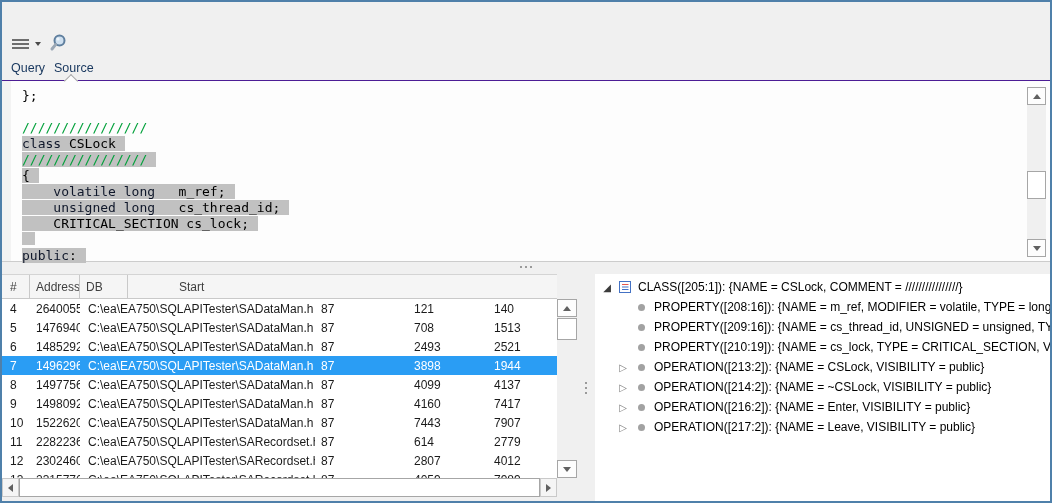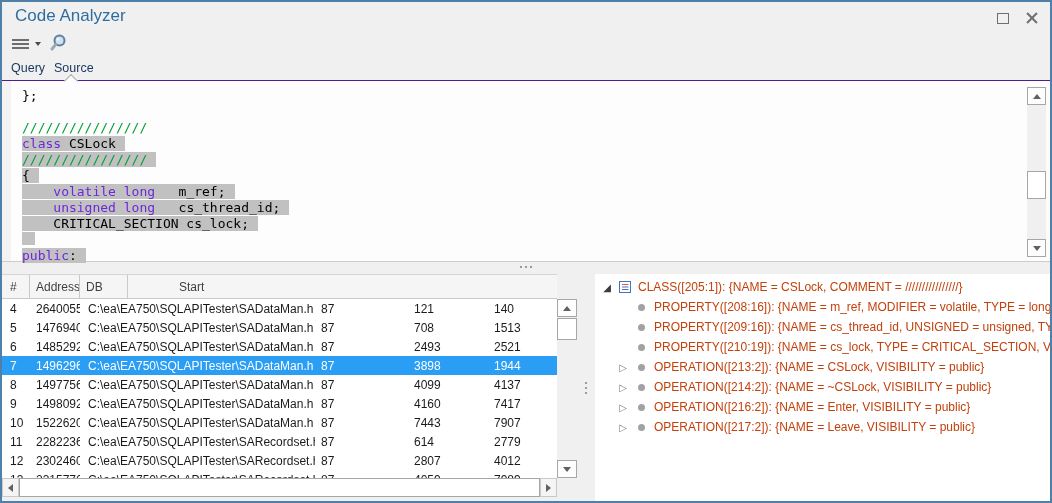--- a/index.html
+++ b/index.html
@@ -33,21 +33,21 @@
   .tab-source{left:52px;}
   .notch{position:absolute;left:64px;top:20px;width:9px;height:9px;background:#fdfdfd;border-left:1px solid #a8a8a8;border-top:1px solid #a8a8a8;transform:rotate(45deg);z-index:4;}
 
   
   .editor{position:absolute;left:0;top:79px;right:0;height:181px;background:#fdfdfd;border-bottom:1px solid #cccccc;box-sizing:border-box;}
   .gutter{position:absolute;left:0;top:0;bottom:0;width:9px;background:#f3f3f3;}
   .code{position:absolute;left:20px;top:7px;font-family:"DejaVu Sans Mono",monospace;font-size:13px;line-height:16px;white-space:pre;}
   .cl{height:16px;}
   .cl .sel{background:#c1c1c1;padding-right:9px;}
   .selblank{display:inline-block;width:13px;height:13px;background:#c1c1c1;}
-  .k{color:#6d28d9;}
+  .k{color:#0f172a;}
   .c{color:#00a03a;}
   .p{color:#000;}
 
   
   .sbtn{position:absolute;width:100%;height:18px;background:#fdfdfd;border:1px solid #a6a6a6;box-sizing:border-box;display:flex;align-items:center;justify-content:center;}
   .sthumb{position:absolute;left:0;width:100%;background:#fff;border:1px solid #a6a6a6;box-sizing:border-box;}
   .tri-up{width:0;height:0;border-left:4px solid transparent;border-right:4px solid transparent;border-bottom:5px solid #606060;}
   .tri-down{width:0;height:0;border-left:4px solid transparent;border-right:4px solid transparent;border-top:5px solid #606060;}
   .tri-left{width:0;height:0;border-top:4px solid transparent;border-bottom:4px solid transparent;border-right:5px solid #606060;}
   .tri-right{width:0;height:0;border-top:4px solid transparent;border-bottom:4px solid transparent;border-left:5px solid #606060;}
@@ -80,44 +80,35 @@
   .tbl-vscroll .sthumb{top:19px;height:22px;}
   .tbl-hscroll{position:absolute;left:0;top:204px;width:555px;height:19px;background:#f0f0f0;}
   .hbtn{position:absolute;top:0;width:17px;height:19px;background:#f5f5f5;border:1px solid #c9c9c9;box-sizing:border-box;display:flex;align-items:center;justify-content:center;}
   .hbtn.left{left:0;}
   .hbtn.right{right:0;}
   .hthumb{position:absolute;left:17px;right:17px;top:0;height:19px;background:#fff;border:1px solid #a6a6a6;box-sizing:border-box;}
   .vsplit{position:absolute;left:575px;top:0;width:18px;bottom:0;}
 
   
   .tree{position:absolute;left:593px;top:0;right:0;bottom:0;background:#fff;padding-top:3px;box-sizing:border-box;overflow:hidden;}
-  .tnode{display:flex;align-items:center;height:20px;font-size:12px;color:#c2410c;white-space:nowrap;overflow:hidden;}
+  .tnode{display:flex;align-items:center;height:20px;font-size:12px;color:#000000;white-space:nowrap;overflow:hidden;}
   .tnode.root{padding-left:4px;}
   .tnode.child{padding-left:20px;}
   .texp{width:16px;flex:0 0 16px;text-align:center;line-height:20px;}
   .exp-expanded::before{content:"◢";font-size:10px;color:#3c3c3c;}
   .exp-collapsed::before{content:"▷";font-size:10px;color:#7e7e7e;}
   .ticon{width:20px;flex:0 0 20px;display:flex;align-items:center;justify-content:center;}
   .bullet{width:7px;height:7px;border-radius:50%;background:#a2a2a2;}
   .tlabel{margin-left:3px;}
 </style>
 </head>
 <body>
 
 <div class="window">
 
-  <div class="titlebar">
-    <span class="title">Code Analyzer</span>
-    <div class="winbtns">
-      <span class="btn-max">
-          <i></i>
-        </span>
-      <span class="btn-close"></span>
-    </div>
-  </div>
 
   <div class="toolbar">
     <span class="menu-btn">
       <span class="burger">
           <div></div>
           <div></div>
           <div></div>
         </span>
       <span class="caret-down"></span>
     </span>

